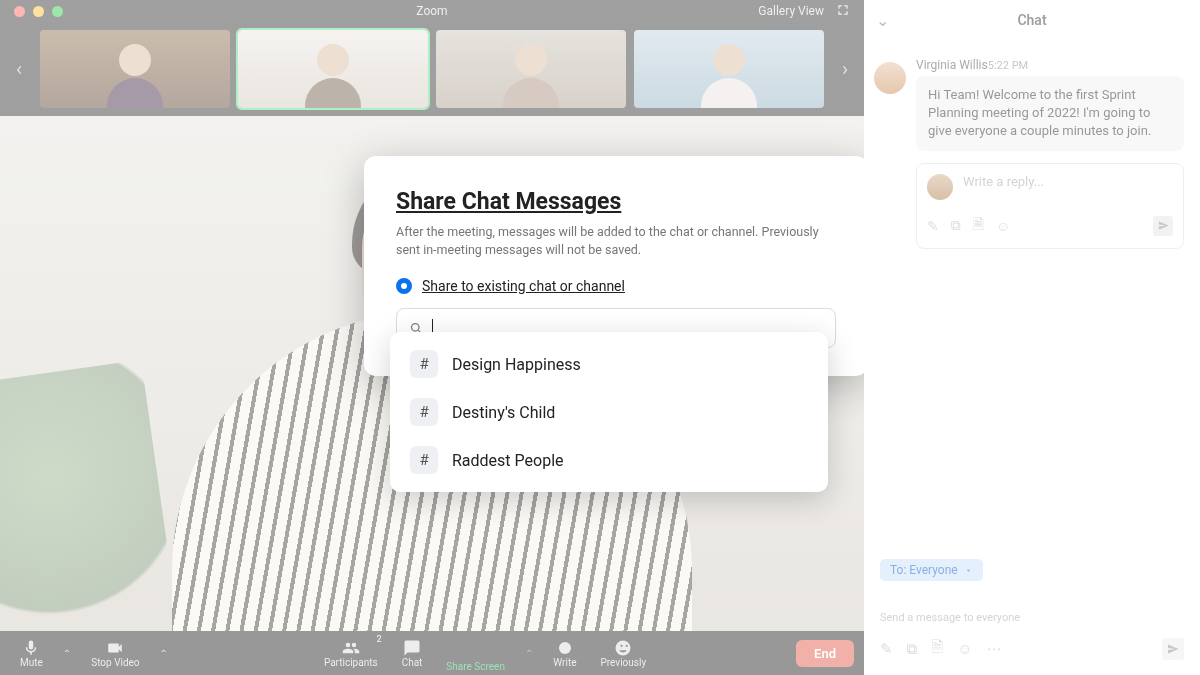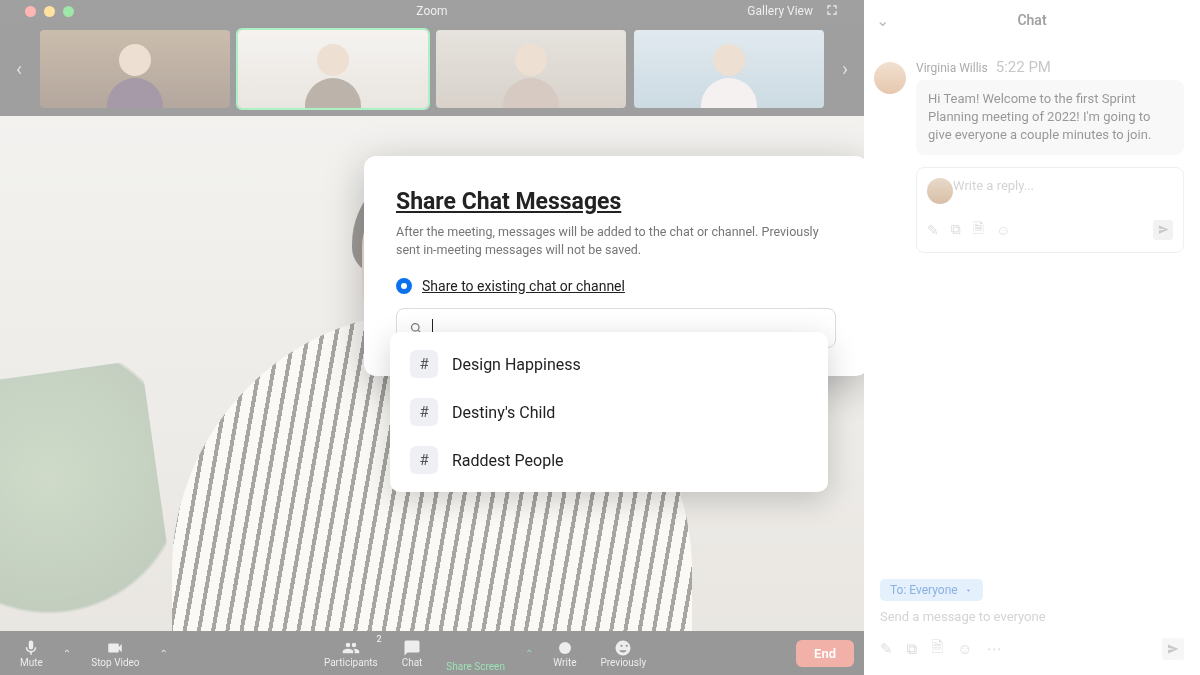--- a/index.html
+++ b/index.html
@@ -2,21 +2,21 @@
 <html><head>
 <meta charset="utf-8">
 <style>
 * { box-sizing: border-box; margin: 0; padding: 0; font-family: -apple-system, BlinkMacSystemFont, "Segoe UI", Roboto, Helvetica, Arial, sans-serif; }
 html, body { width: 1200px; height: 675px; overflow: hidden; background: #fff; }
 .root { display: flex; width: 1200px; height: 675px; }
 
 
 .meeting { position: relative; width: 864px; height: 675px; background: #1f1f1f; overflow: hidden; }
 .meeting .dim { position: absolute; inset: 0; background: rgba(255,255,255,0.55); z-index: 5; pointer-events: none; }
-.titlebar { height: 22px; background: #2d2d2d; display: flex; align-items: center; padding: 0 25px; position: relative; }
+.titlebar { height: 22px; background: #2d2d2d; display: flex; align-items: center; padding: 0 14px; position: relative; }
 .traffic { display: flex; gap: 8px; }
 .traffic .dot { width: 11px; height: 11px; border-radius: 50%; }
 .t-close { background: #ff5f57; }
 .t-min { background: #febc2e; }
 .t-max { background: #28c840; }
 .titlebar .title { position: absolute; left: 0; right: 0; text-align: center; color: #ddd; font-size: 12px; }
 .titlebar .tr { margin-left: auto; display: flex; align-items: center; gap: 12px; color: #ddd; font-size: 12px; }
 .exp-icon svg { width: 14px; height: 14px; fill: #ddd; }
 
 .thumbs { height: 94px; background: #2a2a2a; display: flex; align-items: center; gap: 8px; padding: 8px 40px; position: relative; }
@@ -72,40 +72,40 @@
 .chat { flex:1; display:flex; flex-direction:column; background:#fff; position:relative; }
 .chat .overlay { position:absolute; inset:0; background:rgba(255,255,255,0.45); z-index:5; pointer-events:none; }
 .chat-header { height:40px; display:flex; align-items:center; justify-content:center; position:relative; }
 .chat-header .back { position:absolute; left:12px; color:#888; font-size:16px; cursor:pointer; }
 .chat-header .ttl { font-size:14px; font-weight:600; color:#555; }
 
 .messages { flex:1; overflow:hidden; padding: 18px 16px 0 10px; }
 .msg { display:flex; gap:10px; }
 .avatar { width:32px; height:32px; border-radius:50%; background: linear-gradient(180deg,#e7c7ab 0%, #d19a6b 100%); flex-shrink:0; margin-top:4px; }
 .msg .body { flex:1; }
-.meta { display:flex; gap:8px; align-items:baseline; margin-bottom:4px; }
+.meta { display:flex; gap:0; align-items:baseline; margin-bottom:4px; }
 .meta .name { font-size:12px; color:#666; }
-.meta .time { font-size:15px; color:#999; }
+.meta .time { font-size:11px; color:#999; }
 .bubble { background:#f2f3f5; border-radius:8px; padding:10px 12px; font-size:13px; color:#444; line-height:1.4; }
 
 .reply-box { margin: 12px 0 0 42px; border:1px solid #e2e2e2; border-radius:8px; padding:10px; }
-.reply-box .inner { display:flex; align-items:flex-start; }
+.reply-box .inner { display:flex; gap:10px; align-items:flex-start; }
 .reply-box .avatar2 { width:26px; height:26px; border-radius:50%; background:linear-gradient(180deg,#d5b99c 0%, #b88a60 100%); }
 .reply-box .ph { font-size:13px; color:#b0b0b0; }
 .reply-box .icons { display:flex; gap:12px; margin-top:14px; align-items:center; }
 .reply-box .icons span { color:#c0c0c0; font-size:14px; }
 .reply-box .send { margin-left:auto; width:20px; height:20px; background:#e8e8e8; border-radius:3px; display:flex;align-items:center;justify-content:center;}
 .reply-box .send svg{width:11px;height:11px;fill:#9b9b9b;}
 
 .chat-footer { padding: 10px 16px 14px; }
 .whosee { text-align:center; font-size:12px; color:#7a8aa0; margin-bottom:10px; display:flex; align-items:center; justify-content:center; gap:6px;}
 .whosee svg{width:13px;height:13px;fill:#7a8aa0;}
 .to-pill { display:inline-flex; align-items:center; gap:6px; background:#cfe4fb; color:#2a6fc9; font-size:12px; padding:4px 10px; border-radius:5px; margin-bottom:8px;}
 .to-pill svg{width:9px;height:9px;fill:#2a6fc9;}
-.compose-ph { font-size:13px; color:#b0b0b0; margin-bottom:12px; }
+.compose-ph { font-size:11px; color:#b0b0b0; margin-bottom:12px;margin-top:22px; }
 .compose-icons { display:flex; gap:14px; align-items:center; }
 .compose-icons span { color:#bfbfbf; font-size:15px; }
 .compose-icons .send2 { margin-left:auto; width:22px;height:22px;background:#eee;border-radius:3px;display:flex;align-items:center;justify-content:center;}
 .compose-icons .send2 svg{width:12px;height:12px;fill:#9b9b9b;}
 </style>
 </head>
 <body>
 
 <div class="root">
 

